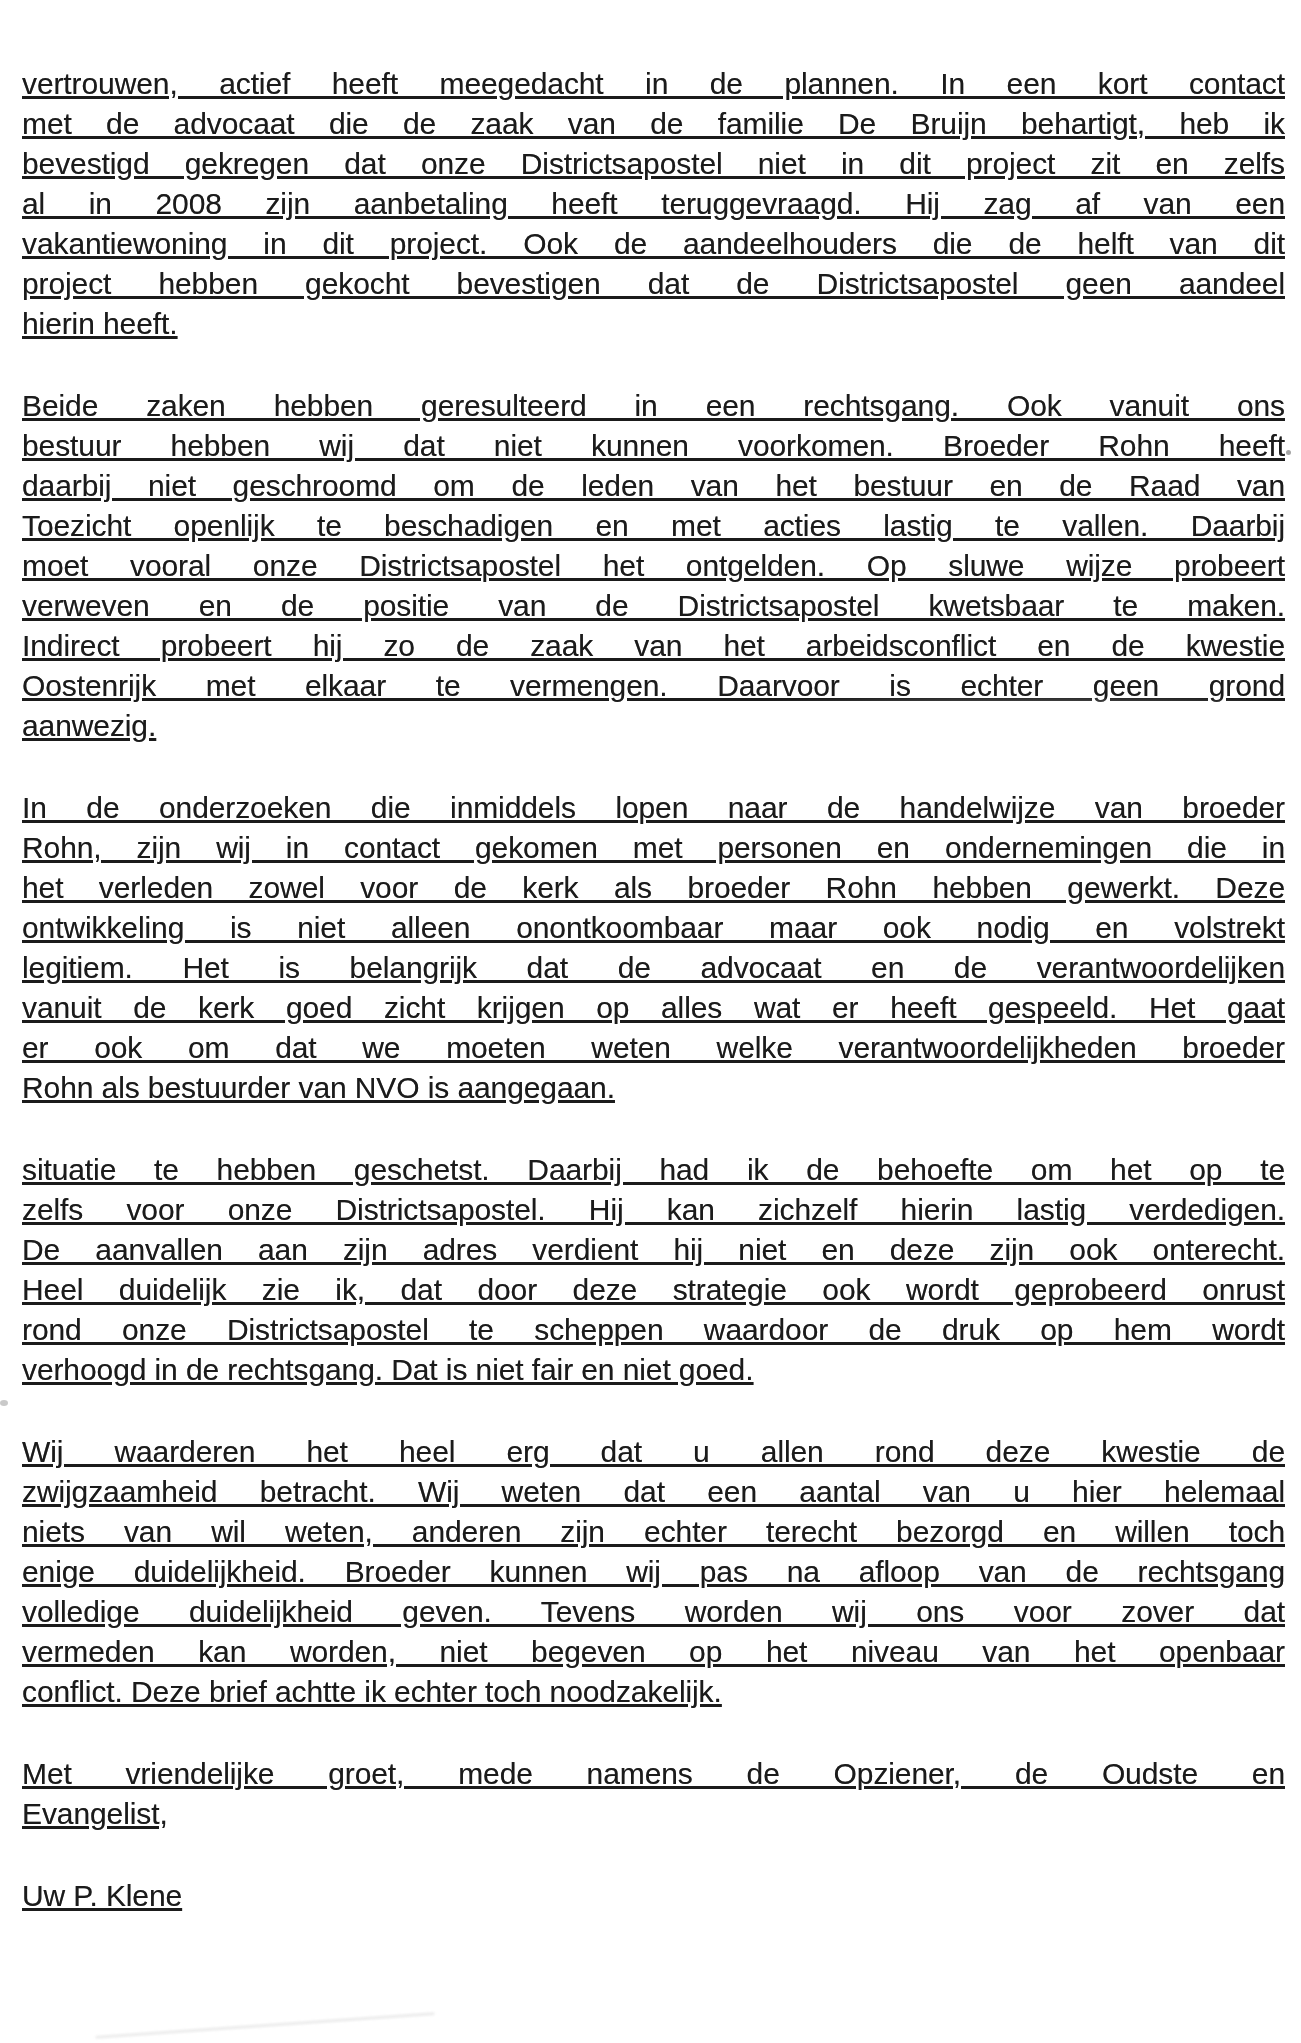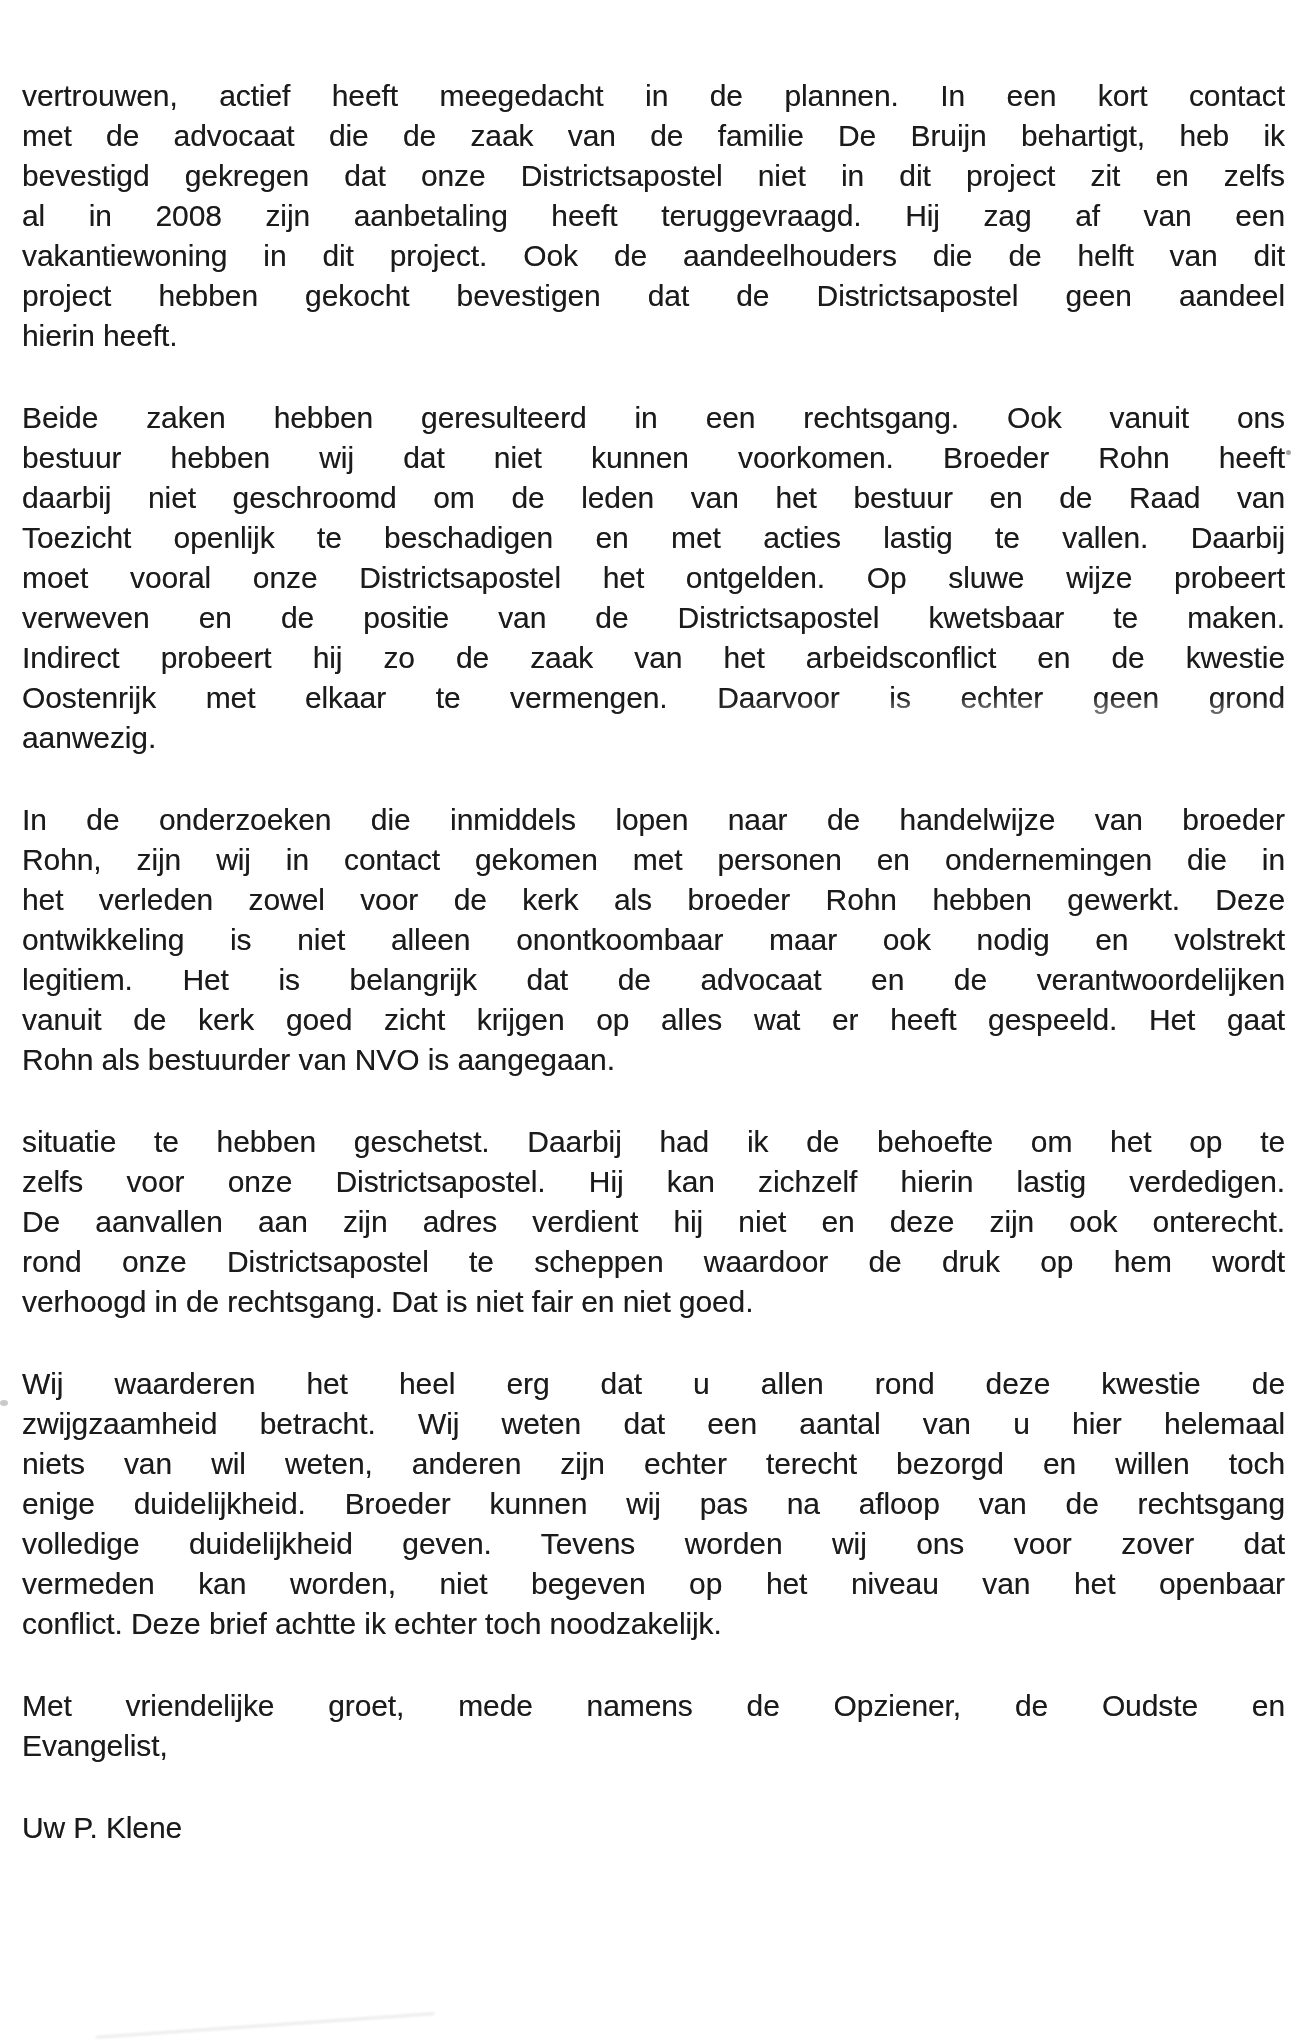--- a/index.html
+++ b/index.html
@@ -20,21 +20,22 @@
     font-family: "Liberation Sans", "DejaVu Sans", sans-serif;
     color: #1b1b1b;
   }
   .letter-body {
     position: absolute;
     top: 64px;
     left: 22px;
     right: 16px;
   }
   .paragraph {
-    margin: 12px 0 42px 0;
+    margin: 0 0 42px 0;
+    text-decoration: underline;
   }
   .line {
     font-size: 30px;
     line-height: 40px;
     letter-spacing: -0.1px;
     text-align: justify;
     text-align-last: justify;
     text-shadow: 0 0 0.6px rgba(25, 25, 25, 0.55);
     white-space: normal;
   }
@@ -106,26 +107,28 @@
         <div class="line">Oostenrijk met elkaar te vermengen. Daarvoor is echter geen grond</div>
         <div class="line last">aanwezig.</div>
       </div>
       <div class="paragraph">
         <div class="line">In de onderzoeken die inmiddels lopen naar de handelwijze van broeder</div>
         <div class="line">Rohn, zijn wij in contact gekomen met personen en ondernemingen die in</div>
         <div class="line">het verleden zowel voor de kerk als broeder Rohn hebben gewerkt. Deze</div>
         <div class="line">ontwikkeling is niet alleen onontkoombaar maar ook nodig en volstrekt</div>
         <div class="line">legitiem. Het is belangrijk dat de advocaat en de verantwoordelijken</div>
         <div class="line">vanuit de kerk goed zicht krijgen op alles wat er heeft gespeeld. Het gaat</div>
+        <div class="line">er ook om dat we moeten weten welke verantwoordelijkheden broeder</div>
         <div class="line last">Rohn als bestuurder van NVO is aangegaan.</div>
       </div>
       <div class="paragraph">
         <div class="line">situatie te hebben geschetst. Daarbij had ik de behoefte om het op te</div>
         <div class="line">zelfs voor onze Districtsapostel. Hij kan zichzelf hierin lastig verdedigen.</div>
         <div class="line">De aanvallen aan zijn adres verdient hij niet en deze zijn ook onterecht.</div>
+        <div class="line">Heel duidelijk zie ik, dat door deze strategie ook wordt geprobeerd onrust</div>
         <div class="line">rond onze Districtsapostel te scheppen waardoor de druk op hem wordt</div>
         <div class="line last">verhoogd in de rechtsgang. Dat is niet fair en niet goed.</div>
       </div>
       <div class="paragraph">
         <div class="line">Wij waarderen het heel erg dat u allen rond deze kwestie de</div>
         <div class="line">zwijgzaamheid betracht. Wij weten dat een aantal van u hier helemaal</div>
         <div class="line">niets van wil weten, anderen zijn echter terecht bezorgd en willen toch</div>
         <div class="line">enige duidelijkheid. Broeder kunnen wij pas na afloop van de rechtsgang</div>
         <div class="line">volledige duidelijkheid geven. Tevens worden wij ons voor zover dat</div>
         <div class="line">vermeden kan worden, niet begeven op het niveau van het openbaar</div>

